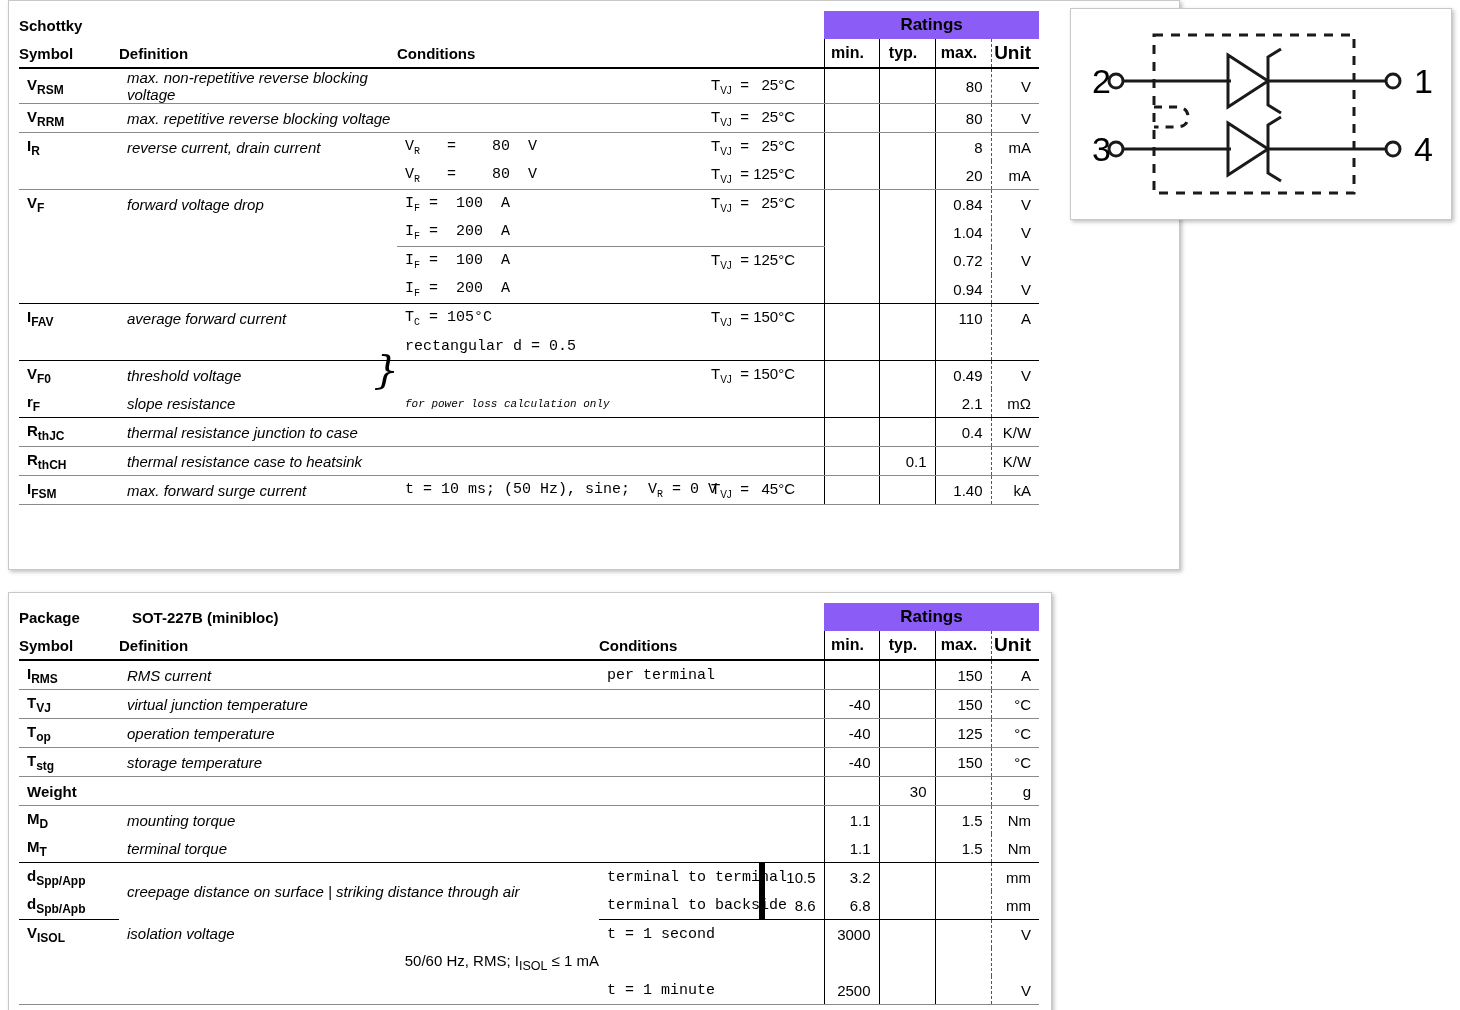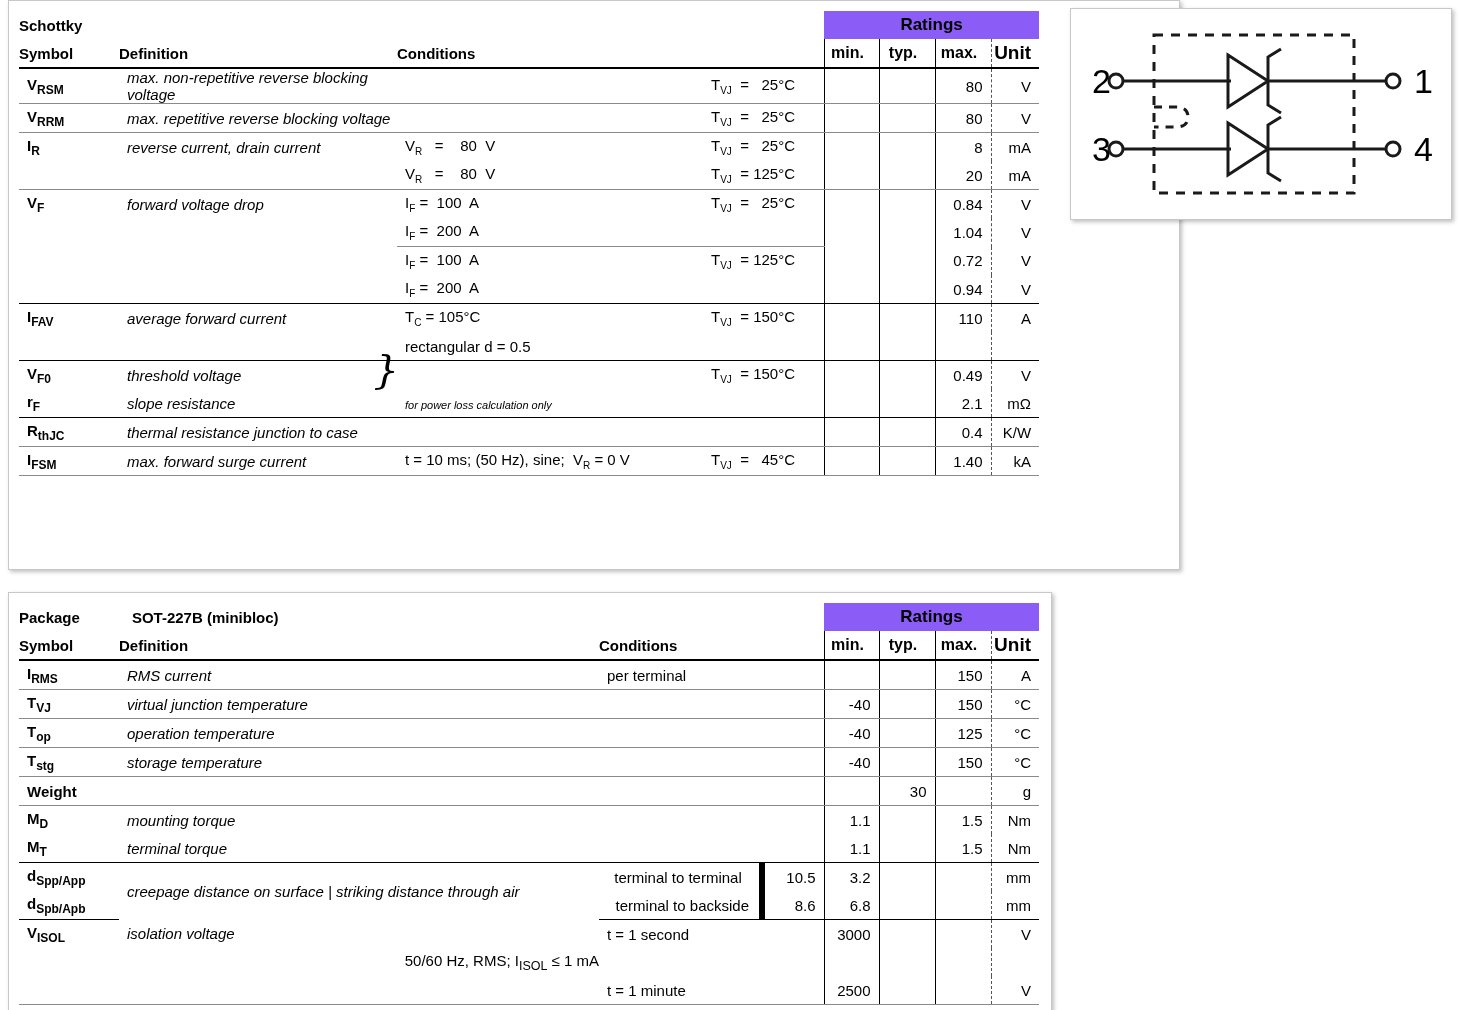--- a/index.html
+++ b/index.html
@@ -104,21 +104,21 @@
   }
   .hdr td.num{ text-align:center; padding-left:0; font-size:16px;margin-left:41px; }
   .hdr td.unit{ text-align:right; padding-left:0; font-size:19px;
                 border-left:1px dashed #555;margin-top:8px; }
   .hdr td.vline{ border-left:1px solid #000; }
 
   
   .sym{ font-weight:bold; font-size:16px; padding-left:8px !important; white-space:nowrap;}
   .sym sub{ font-size:12px; font-weight:bold; }
   .def{ font-style:italic; font-size:15px; padding-left:8px !important; }
-  .cond{ font-size:15px; padding-left:8px !important; white-space:nowrap;}
+  .cond{ font-size:15px; padding-left:8px !important; white-space:nowrap;font-family:Liberation Mono, monospace;}
   .cond sub{ font-size:10px; }
   .temp{ font-size:15px; text-align:left; padding-left:14px !important; white-space:nowrap;}
   .temp sub{ font-size:10px; }
   .num{ text-align:right; padding-right:8px !important; font-size:15px; }
   .unit{ text-align:right; padding-right:8px !important; font-size:15px;
          border-left:1px dashed #555; }
 
   
   .rule-thin{ border-bottom:1px solid #8a8a8a; }
   .rule-thick{ border-bottom:1.6px solid #000; }
@@ -317,20 +317,30 @@
     <td class="sym rule-thin">R<sub>thJC</sub></td>
     <td class="def rule-thin">thermal resistance junction to case</td>
     <td class="cond rule-thin"></td>
     <td class="temp rule-thin"></td>
     <td class="num rule-thin vsep"></td>
     <td class="num rule-thin vsep"></td>
     <td class="num rule-thin vsep">0.4</td>
     <td class="unit rule-thin">K/W</td>
   </tr>
 
+  <tr>
+    <td class="sym rule-thin">R<sub>thCH</sub></td>
+    <td class="def rule-thin">thermal resistance case to heatsink</td>
+    <td class="cond rule-thin"></td>
+    <td class="temp rule-thin"></td>
+    <td class="num rule-thin vsep"></td>
+    <td class="num rule-thin vsep">0.1</td>
+    <td class="num rule-thin vsep"></td>
+    <td class="unit rule-thin">K/W</td>
+  </tr>
 
 
   <tr>
     <td class="sym rule-thin">I<sub>FSM</sub></td>
     <td class="def rule-thin">max. forward surge current</td>
     <td class="cond rule-thin">t = 10 ms; (50 Hz), sine;&nbsp; V<sub>R</sub> = 0 V</td>
     <td class="temp rule-thin">T<sub>VJ</sub>&nbsp; =&nbsp;&nbsp; 45°C</td>
     <td class="num rule-thin vsep"></td>
     <td class="num rule-thin vsep"></td>
     <td class="num rule-thin vsep">1.40</td>

